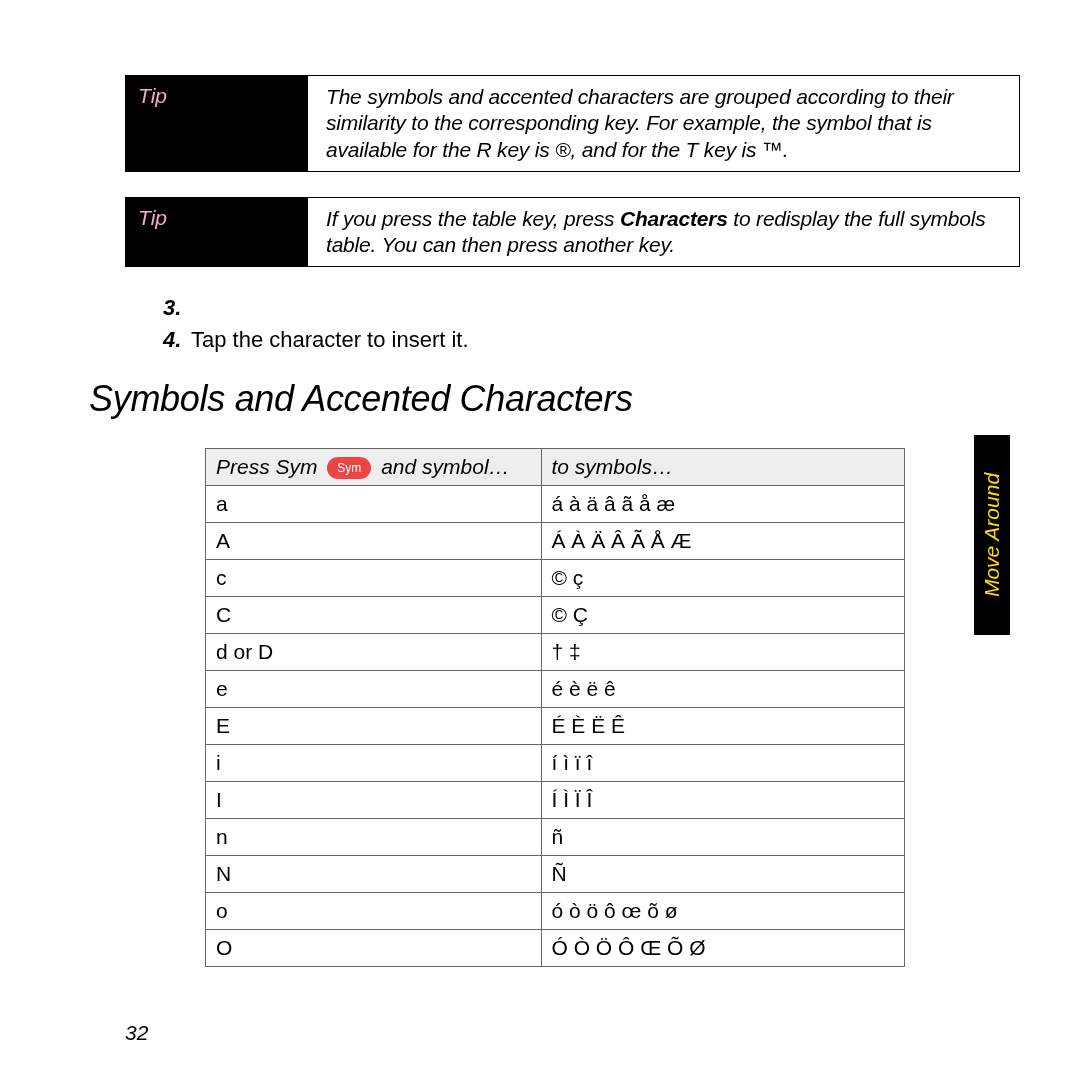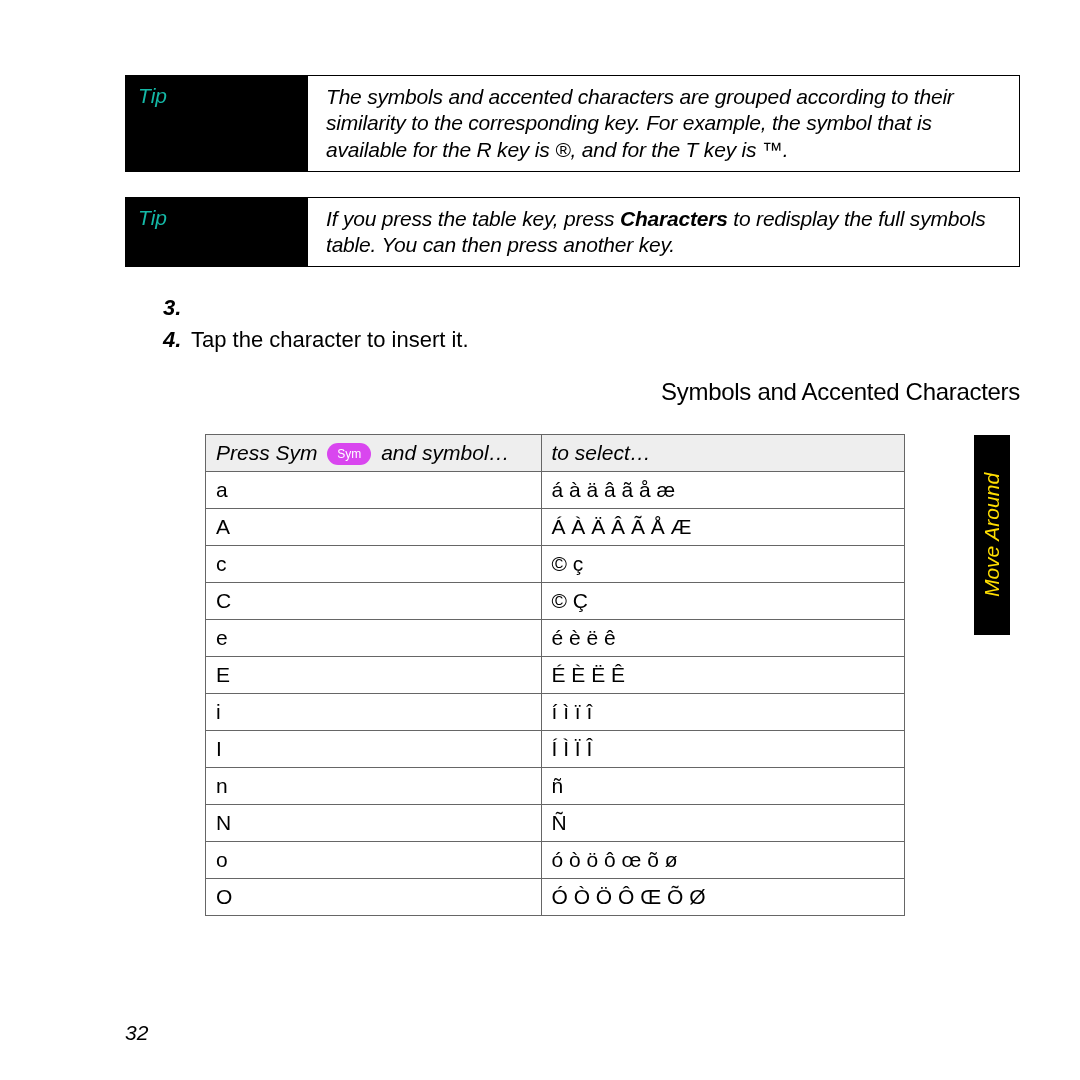--- a/index.html
+++ b/index.html
@@ -1,31 +1,31 @@
 <!DOCTYPE html>
 <html><head>
 <meta charset="utf-8">
 <style>
   * { box-sizing: border-box; margin: 0; padding: 0; }
   html, body { width: 1080px; height: 1080px; background: #fff; font-family: "Helvetica Neue", Helvetica, Arial, sans-serif; color: #000; }
   .page { position: relative; width: 1080px; height: 1080px; padding: 75px 60px 0 125px; }
   .tip-box { border: 1px solid #000; display: flex; margin-bottom: 25px; }
-  .tip-left { width: 182px; background: #000; color: #14b8a6; font-style: italic; padding: 8px 12px; font-size: 21px; }
+  .tip-left { width: 182px; background: #000; color: #f9a8d4; font-style: italic; padding: 8px 12px; font-size: 21px; }
   .tip-right { flex: 1; padding: 8px 16px 8px 10px; font-style: italic; font-size: 21px; line-height: 1.25; letter-spacing: -0.2px; margin-left: 8px; }
   .tip-right .bold { font-weight: bold; font-style: italic; }
   .steps { margin: 0 0 22px 38px; }
   .steps .step { font-size: 22px; line-height: 1.45; display: flex; }
   .steps .num { font-style: italic; font-weight: bold; width: 28px; flex: none; }
   .steps .txt { }
-  .section-title { font-size: 24px; margin: 20px 0 28px -36px; letter-spacing: -0.3px; text-align: right; }
+  .section-title { font-style: italic; font-size: 36px; margin: 20px 0 28px -36px; letter-spacing: -0.3px; }
   .char-table { border-collapse: collapse; margin-left: 80px; width: 700px; font-size: 21px; }
   .char-table th, .char-table td { border: 1px solid #666; padding: 6px 10px; text-align: left; font-weight: normal; vertical-align: middle; }
   .char-table thead th { background: #eeeeee; font-style: italic; }
   .char-table thead th:first-child { width: 48%; }
-  .sym-key { display: inline-flex; align-items: center; justify-content: center; width: 44px; height: 22px; border-radius: 11px; background: #d946ef; color: #fff; font-size: 12px; font-style: normal; vertical-align: middle; margin: 0 4px; }
+  .sym-key { display: inline-flex; align-items: center; justify-content: center; width: 44px; height: 22px; border-radius: 11px; background: #ef4444; color: #fff; font-size: 12px; font-style: normal; vertical-align: middle; margin: 0 4px; }
   .side-tab { position: absolute; right: 70px; top: 435px; width: 36px; height: 200px; background: #000; color: #ffde00; font-style: italic; font-size: 21px; display: flex; align-items: center; justify-content: center; }
   .side-tab span { transform: rotate(-90deg); white-space: nowrap; }
   .footer { position: absolute; bottom: 35px; left: 125px; right: 110px; display: flex; justify-content: space-between; font-style: italic; font-size: 21px; }
 </style>
 </head>
 <body>
 
 <div class="page">
 
   <div class="tip-box">
@@ -51,39 +51,43 @@
   </div>
 
   <div class="section-title">Symbols and Accented Characters</div>
 
   <table class="char-table">
     <thead>
       <tr>
         <th>
           <span>Press Sym </span><span class="sym-key">Sym</span><span> and symbol…</span>
         </th>
-        <th>to select…</th>
+        <th>to symbols…</th>
       </tr>
     </thead>
     <tbody id="rows-body">
         <tr>
           <td>a</td>
           <td>á à ä â ã å æ</td>
         </tr>
         <tr>
           <td>A</td>
           <td>Á À Ä Â Ã Å Æ</td>
         </tr>
         <tr>
           <td>c</td>
           <td>© ç</td>
         </tr>
         <tr>
           <td>C</td>
           <td>© Ç</td>
+        </tr>
+        <tr>
+          <td>d or D</td>
+          <td>† ‡</td>
         </tr>
         <tr>
           <td>e</td>
           <td>é è ë ê</td>
         </tr>
         <tr>
           <td>E</td>
           <td>É È Ë Ê</td>
         </tr>
         <tr>

